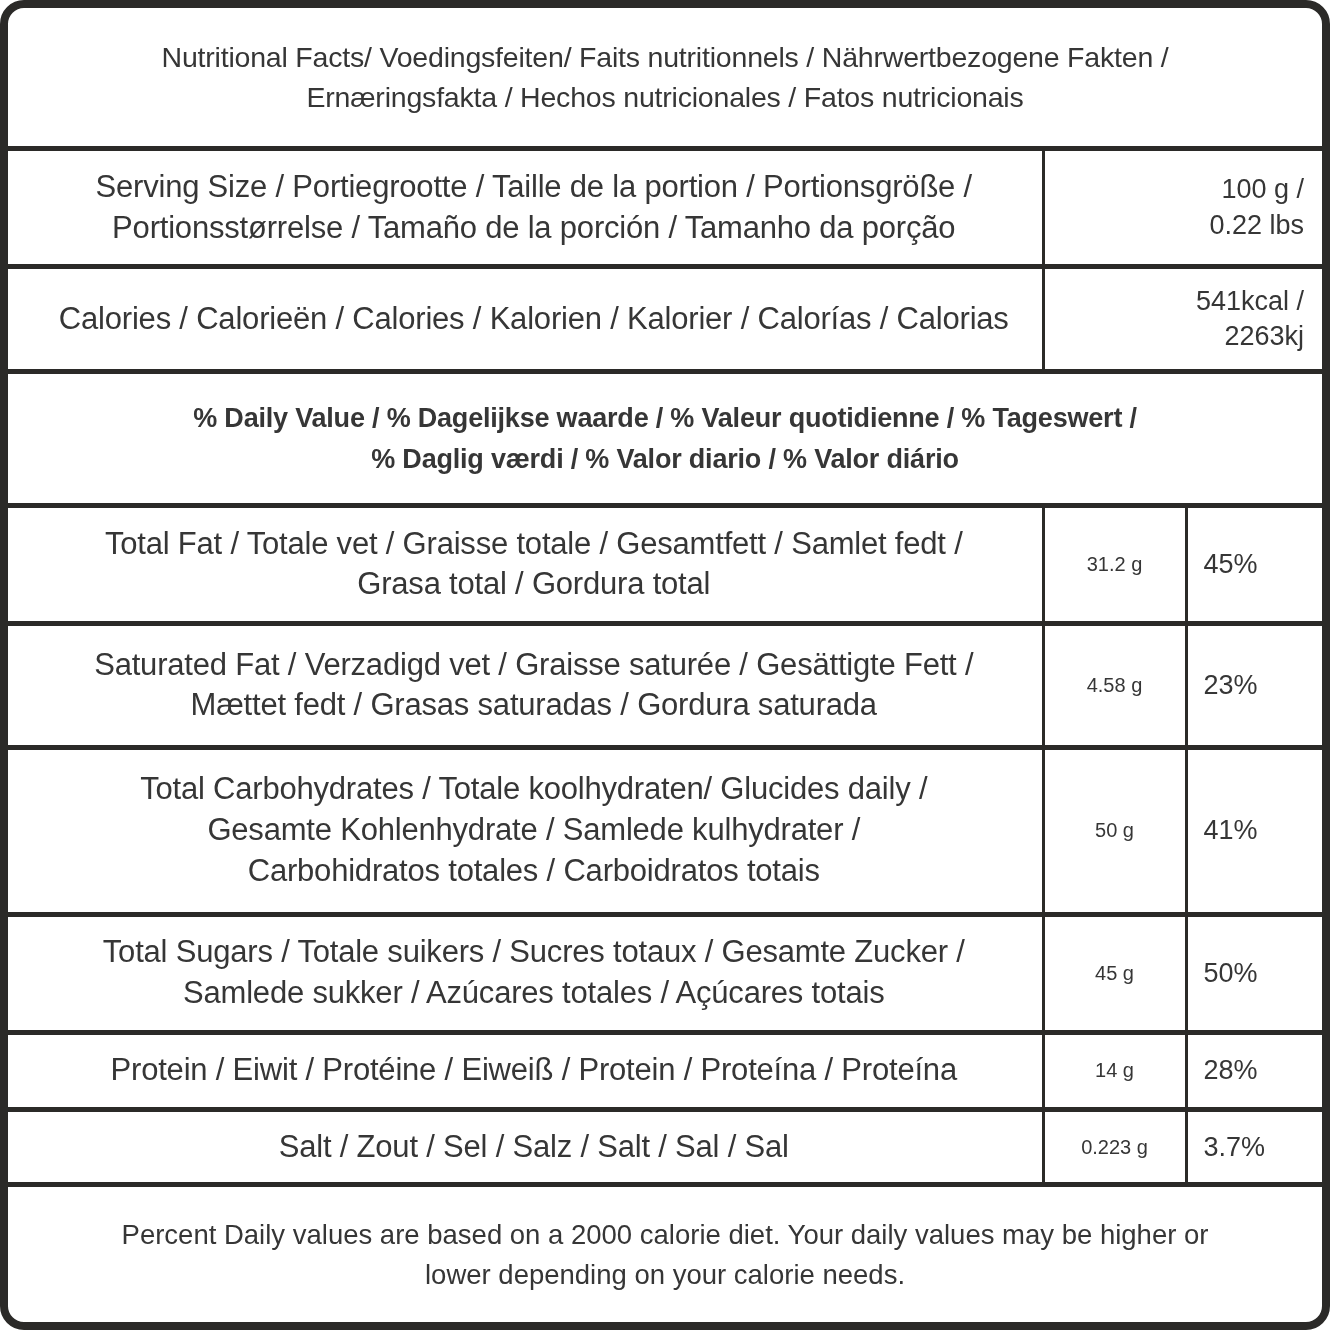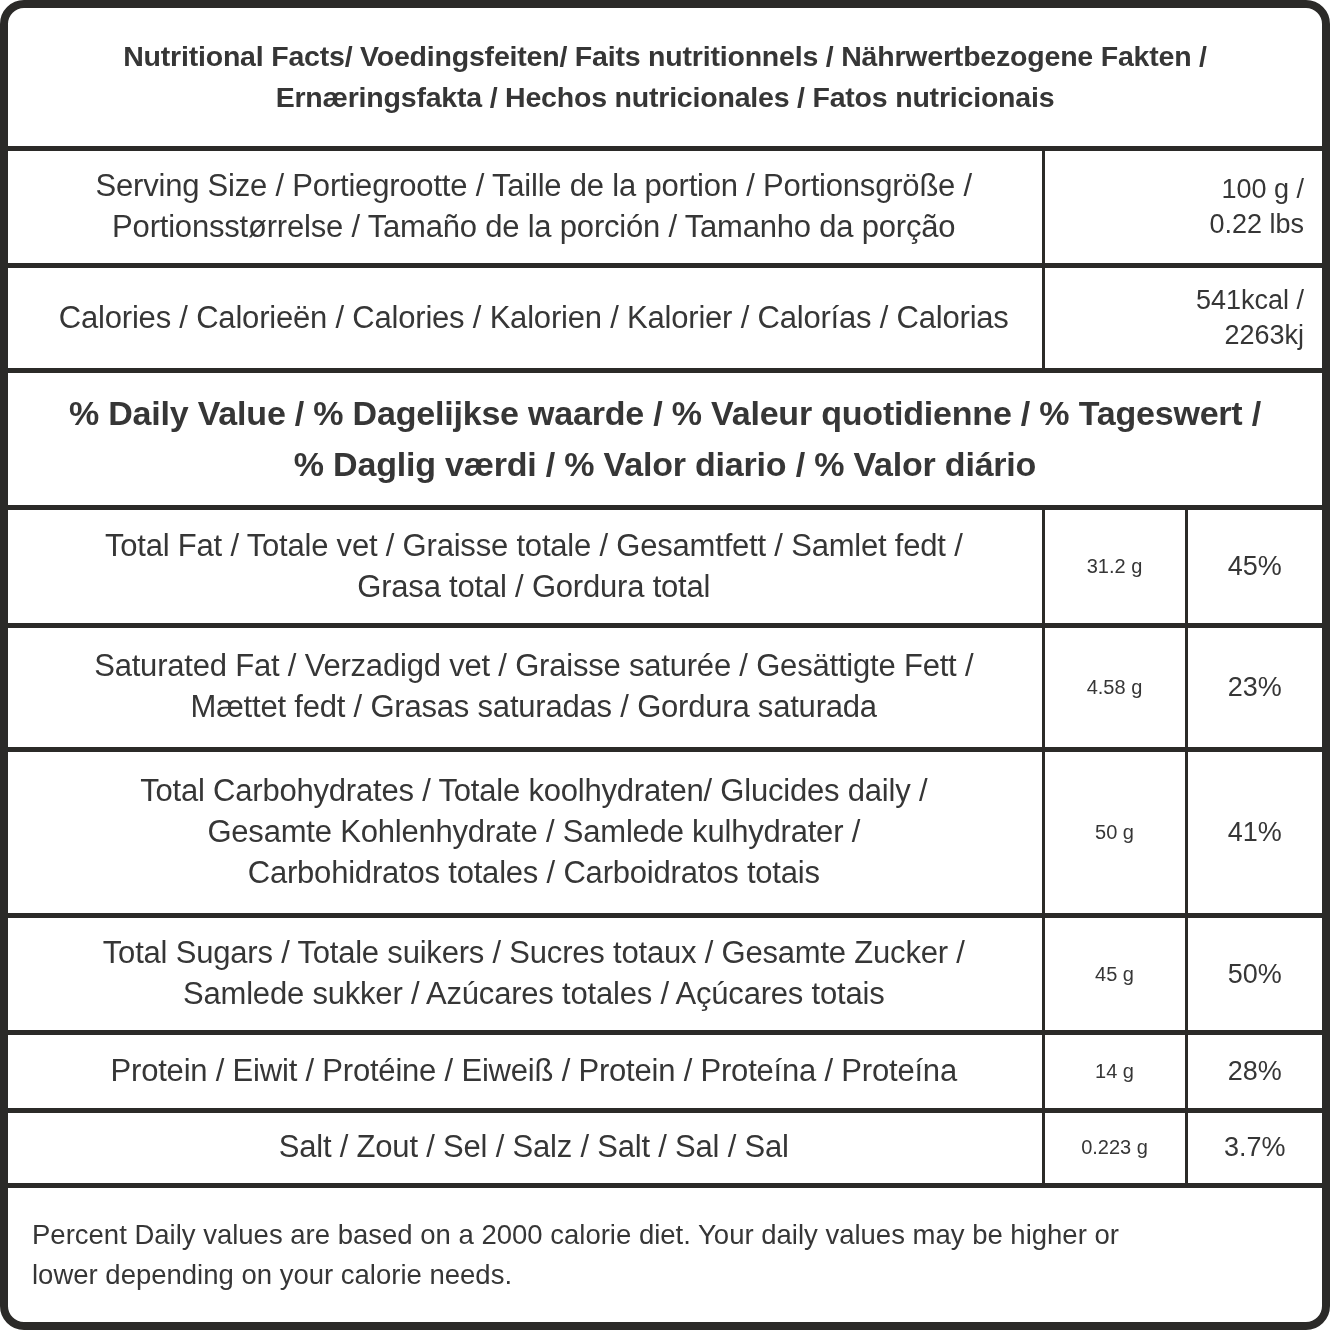--- a/index.html
+++ b/index.html
@@ -32,56 +32,57 @@
   }
   tr + tr td{border-top:5px solid var(--border);}
   .lbl{
     text-align:center;
     padding:6px 6px 6px 24px;
     font-size:31px;
     letter-spacing:-0.2px;
     line-height:1.32;
   }
   .title{
-    font-weight:bold;
+    font-weight:normal;
     text-align:center;
     font-size:28.5px;
     letter-spacing:-0.2px;
     line-height:1.42;
     padding:4px 14px;
   }
   .dvhead{
     font-weight:bold;
     text-align:center;
-    font-size:34px;
+    font-size:27px;
     letter-spacing:-0.2px;
     line-height:1.5;
     padding:4px 16px;
   }
   .val-right{
     border-left:3px solid var(--border);
     text-align:right;
     font-size:27px;
     line-height:1.32;
     padding:6px 18px 6px 0;
   }
   .amt{
     border-left:3px solid var(--border);
     text-align:center;
     font-size:20px;
     padding:4px 4px;
   }
   .pct{
     border-left:3px solid var(--border);
-    text-align:center;
+    text-align:left;
     font-size:27px;
-    padding:4px 8px;
+    padding:4px 16px;
     margin-left:38px;
   }
   .footnote{
+    text-align:center;
     font-size:27.5px;
     line-height:1.45;
     padding:6px 24px;
   }
   
   .r-title{height:118px}
   .r-serving{height:88px}
   .r-cal{height:82px}
   .r-dv{height:112px}
   .r-n0{height:93px}

